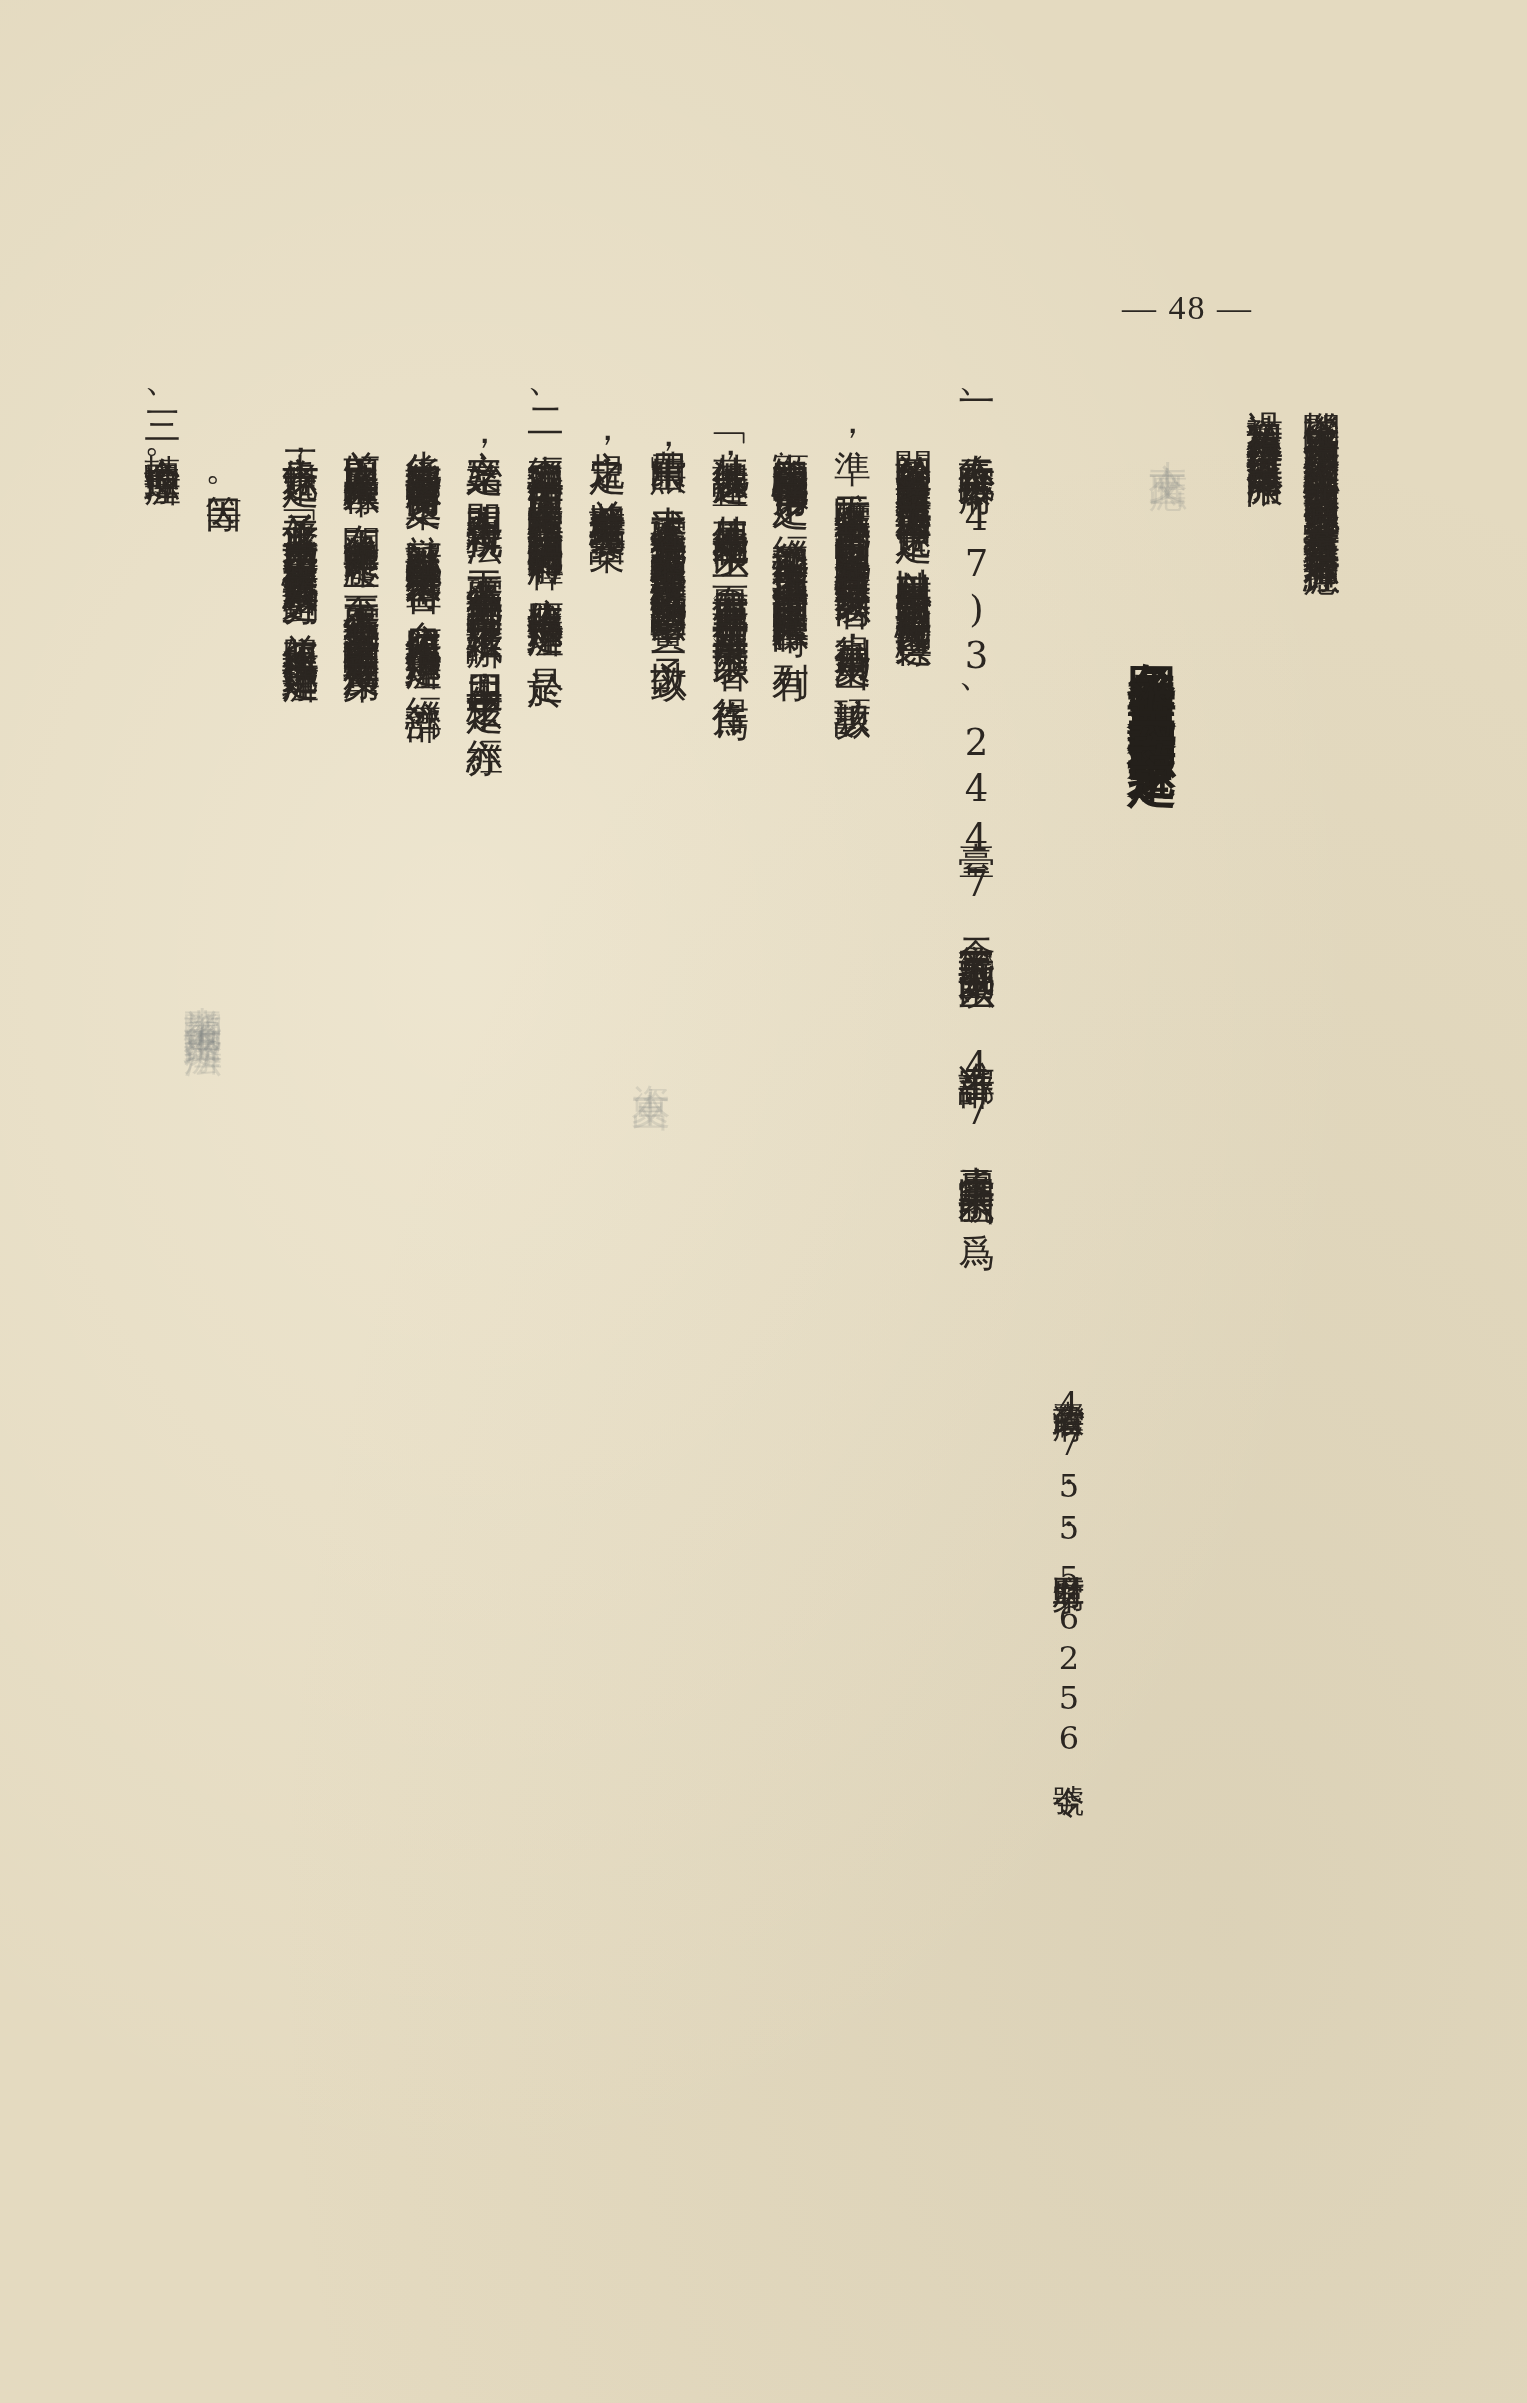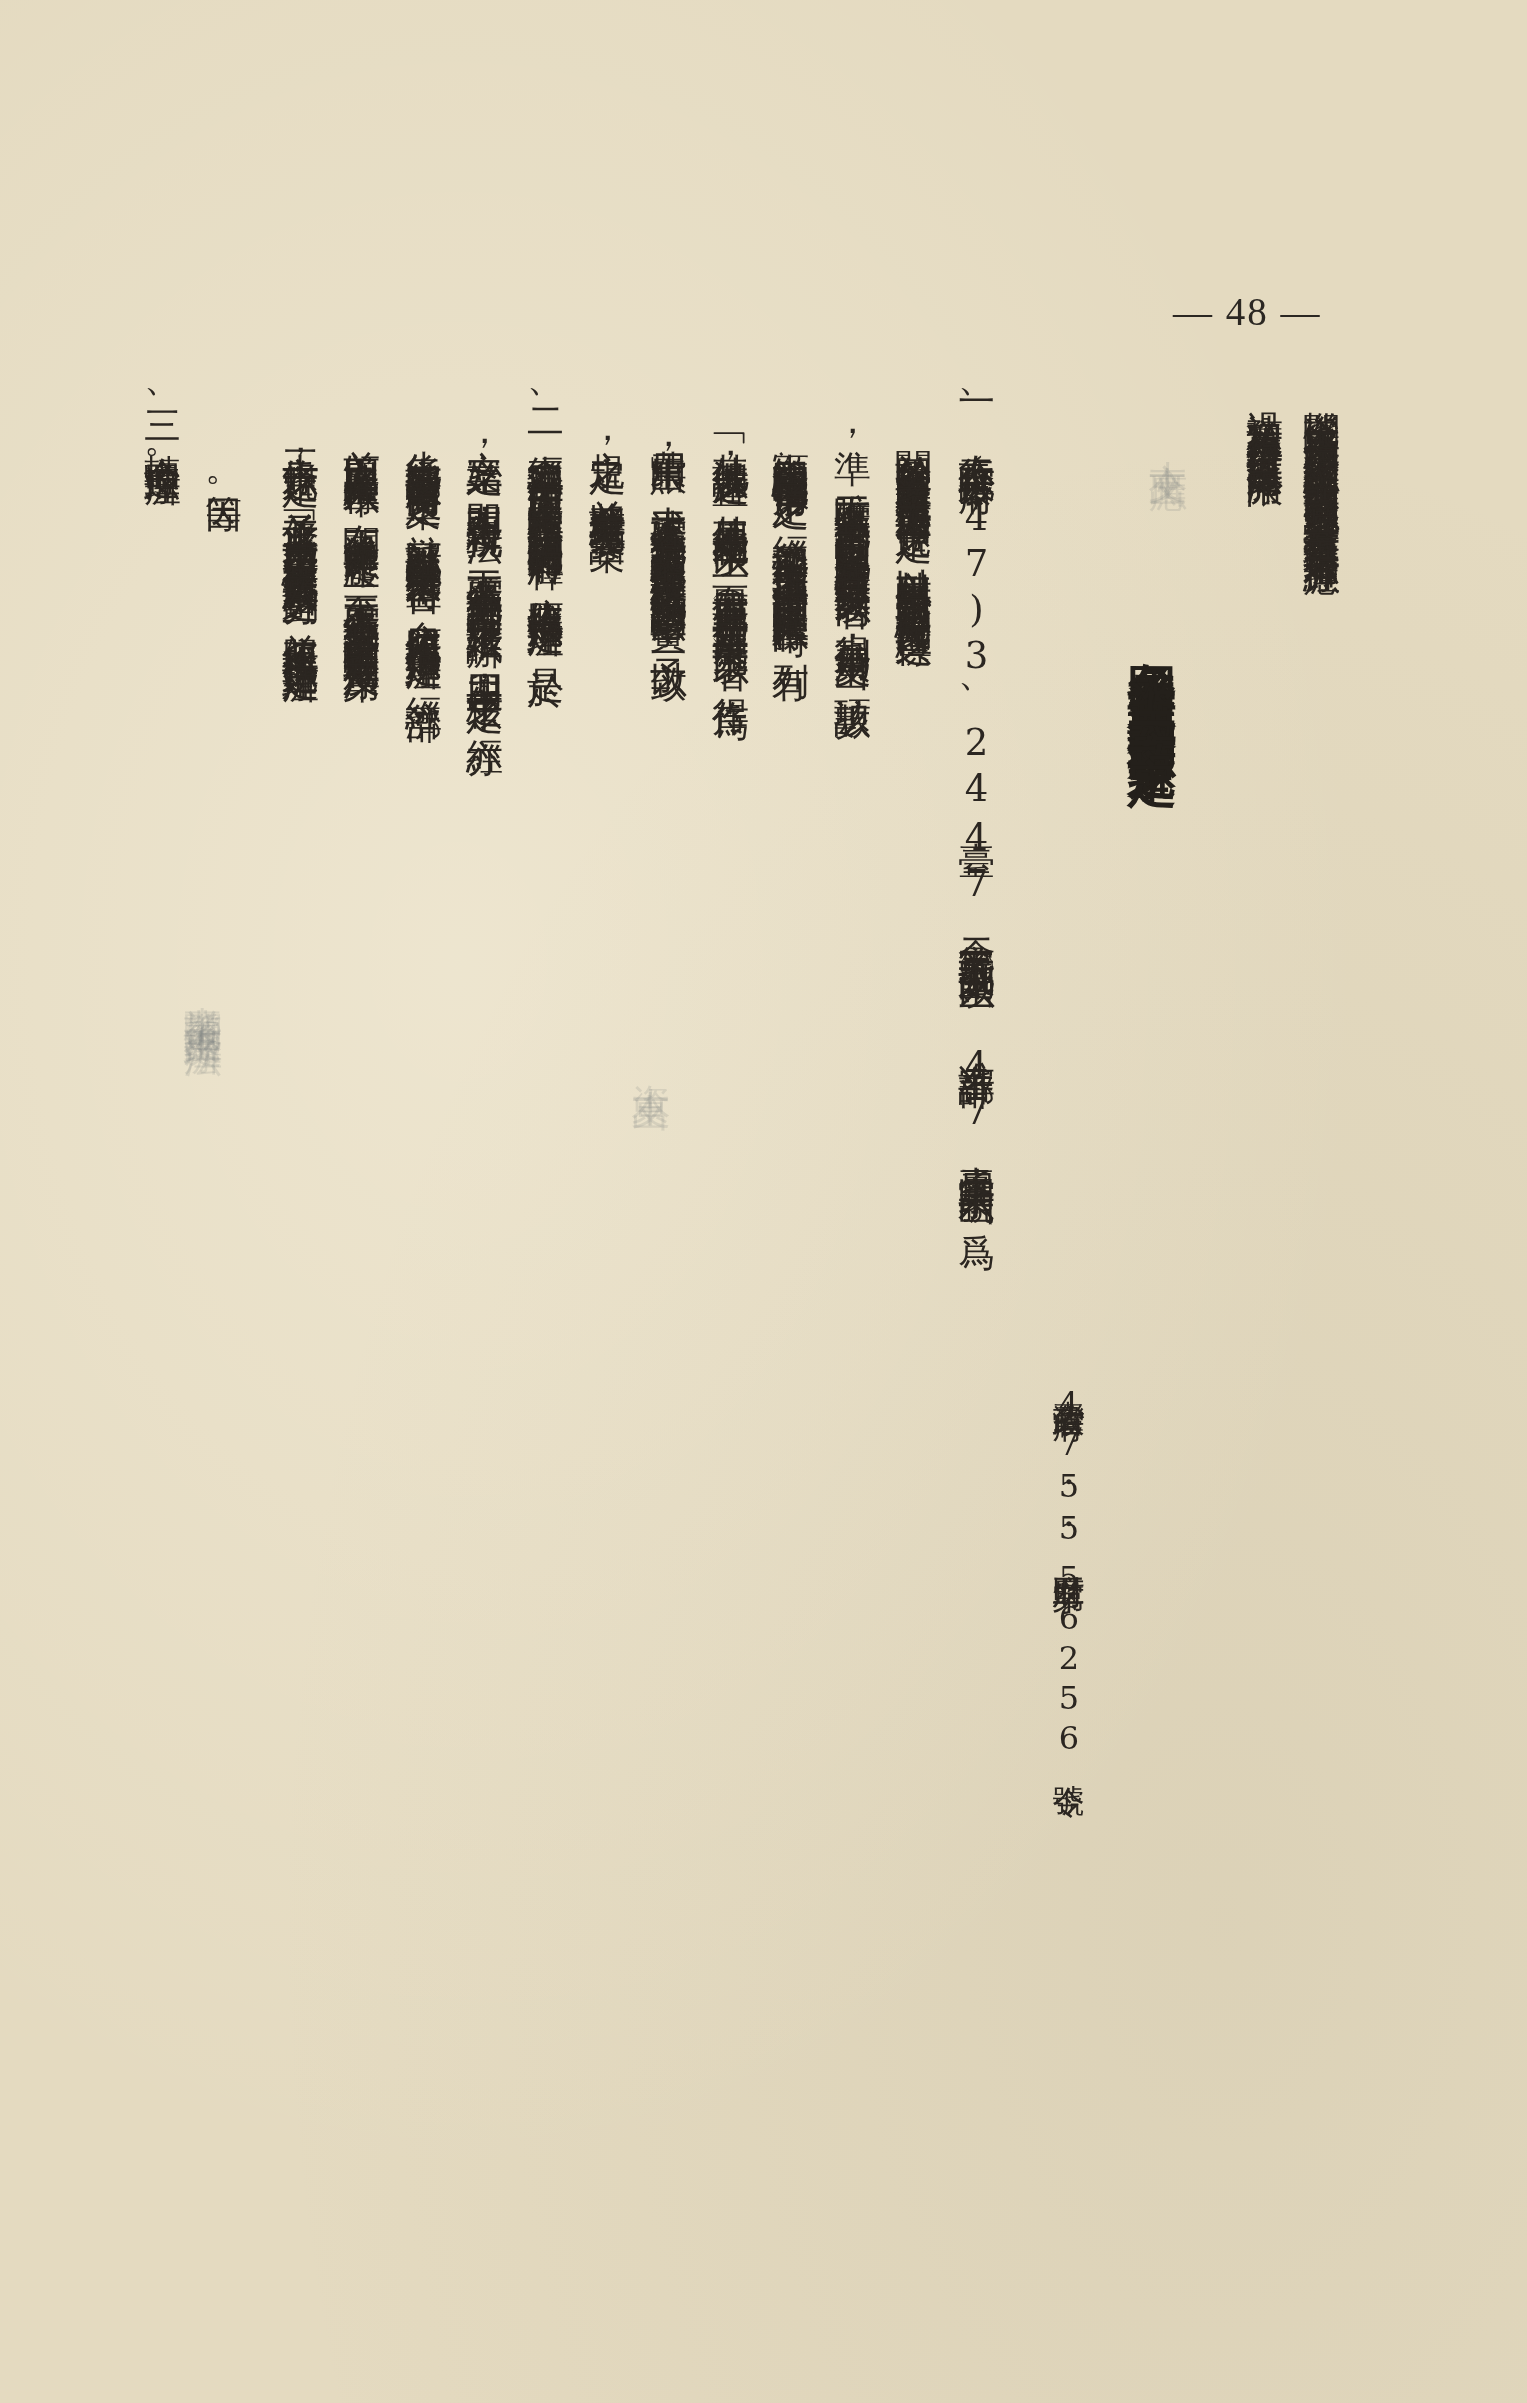--- a/index.html
+++ b/index.html
@@ -11,23 +11,23 @@
       color: #2a2620;
     }
     .page {
       position: absolute; left: 0; top: 0; width: 1527px; height: 2404px;
       background:
         radial-gradient(ellipse at 30% 40%, rgba(255,250,235,0.35), rgba(0,0,0,0) 60%),
         radial-gradient(ellipse at 80% 80%, rgba(160,150,120,0.12), rgba(0,0,0,0) 55%),
         #e4dac0;
     }
     .page-number {
-      position: absolute; left: 1173px; top: 289px;
+      position: absolute; left: 1122px; top: 289px;
       font-family: "Liberation Serif", "DejaVu Serif", serif;
-      font-size: 39px; letter-spacing: 2px; color: #2b2722;
+      font-size: 34px; letter-spacing: 2px; color: #2b2722;
       white-space: nowrap;
     }
     .col {
       position: absolute;
       writing-mode: vertical-rl;
       text-orientation: upright;
       white-space: nowrap;
       font-size: 37px;
       line-height: 1;
       letter-spacing: 3.1px;

